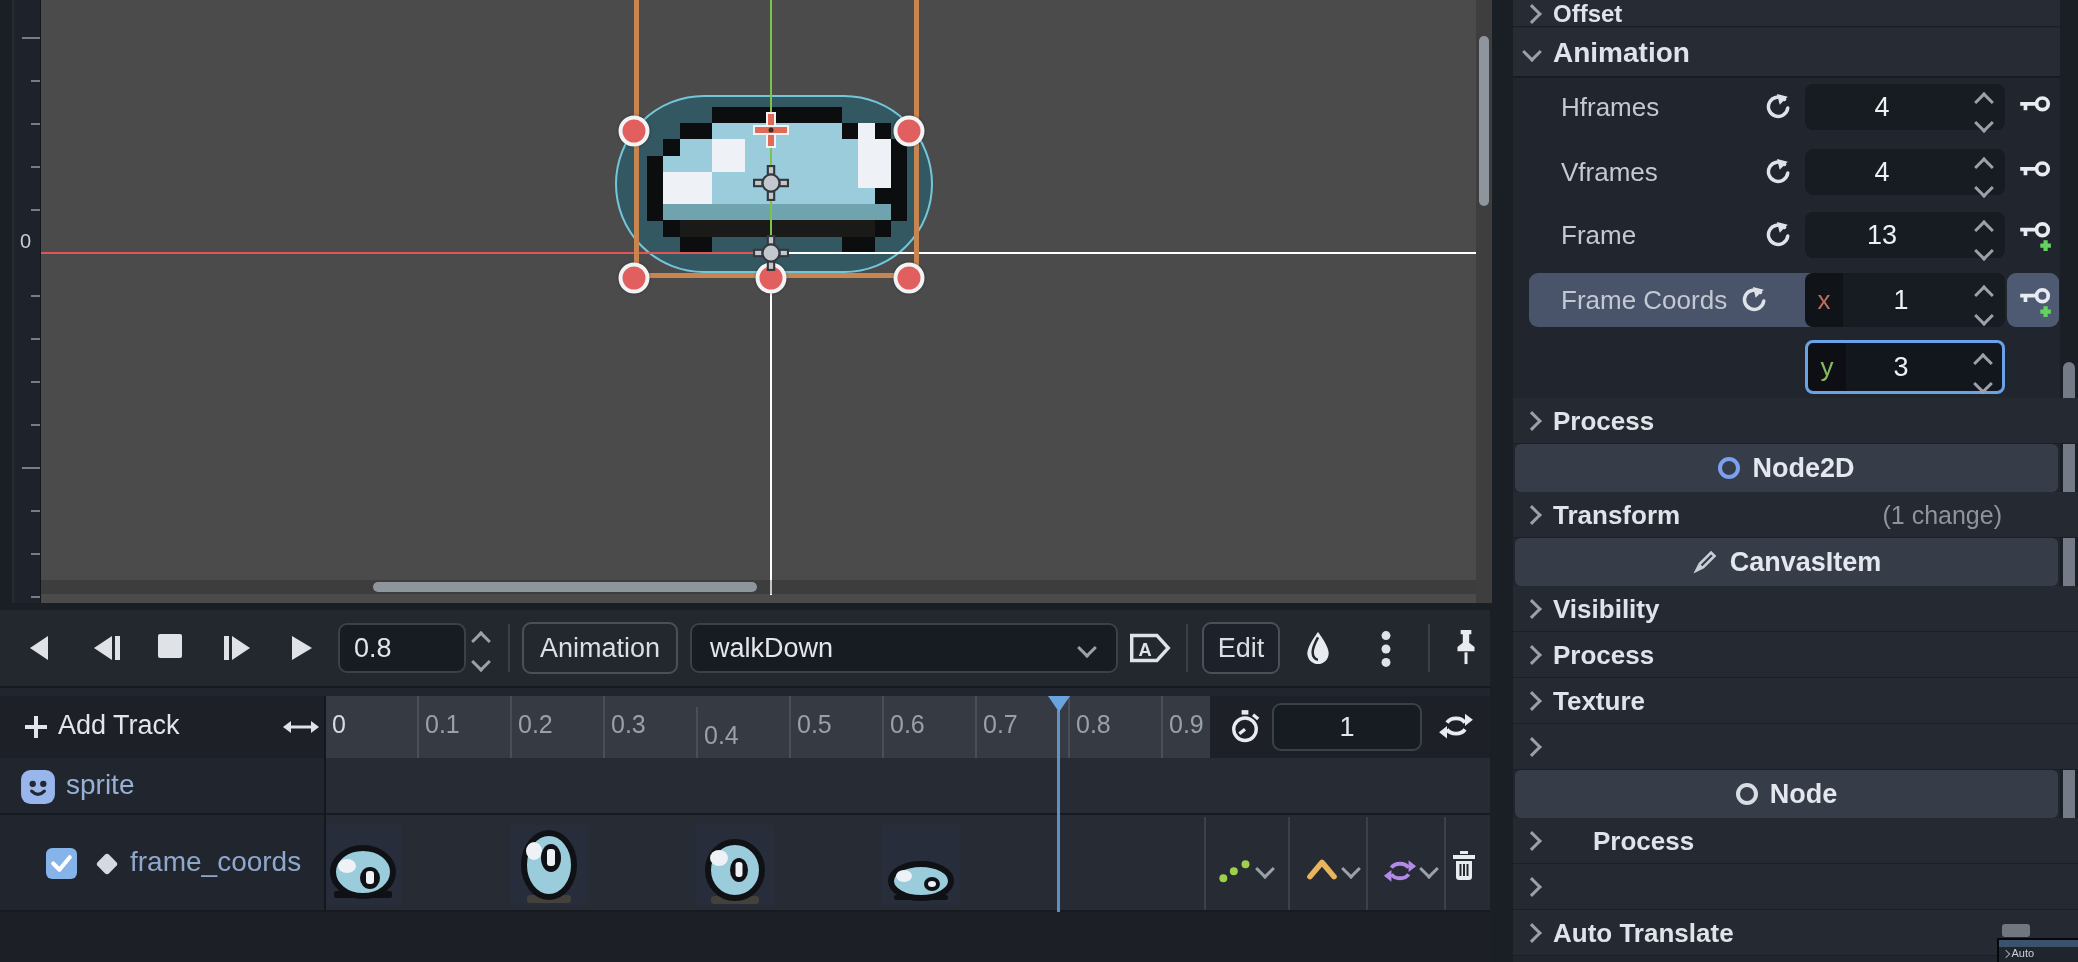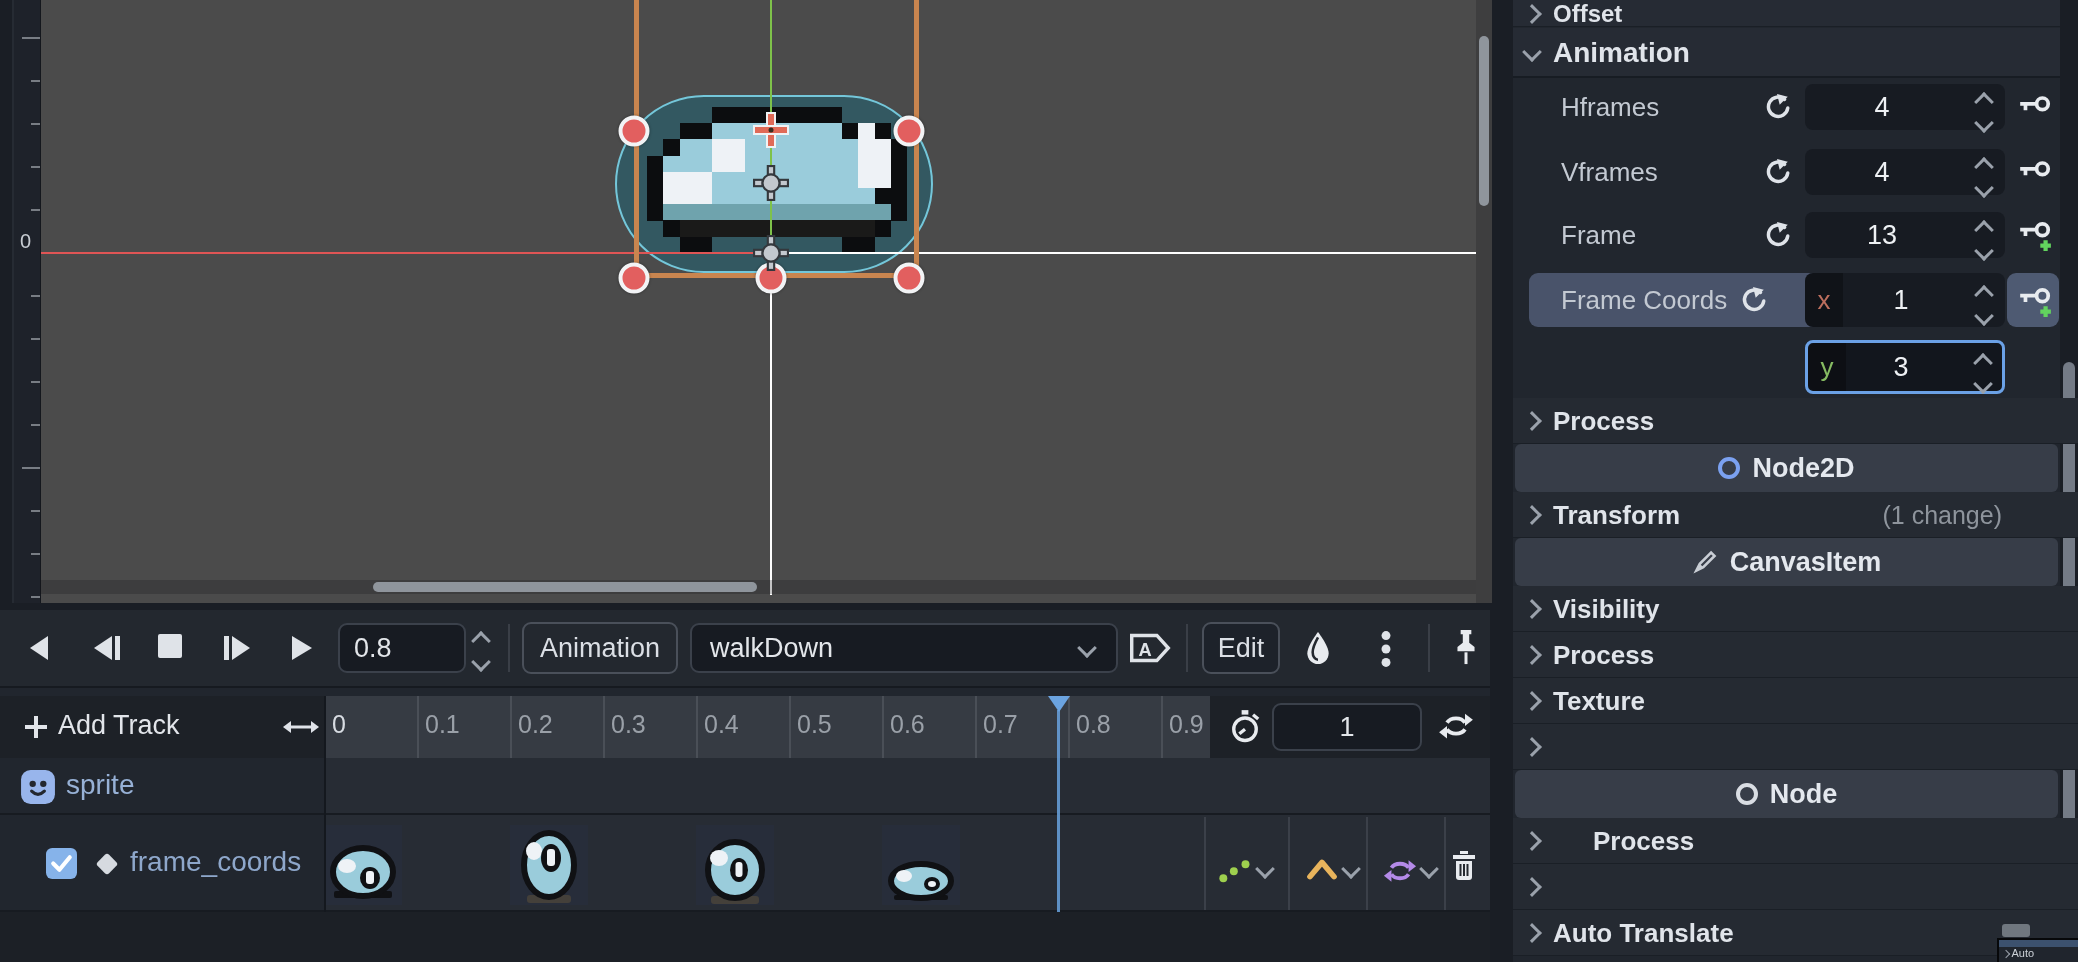--- a/index.html
+++ b/index.html
@@ -347,21 +347,21 @@
           </div>
           <div class="rcell" style="left: 93px; width: 93px;">
             <span>0.1</span>
           </div>
           <div class="rcell" style="left: 186px; width: 93px;">
             <span>0.2</span>
           </div>
           <div class="rcell" style="left: 279px; width: 93px;">
             <span>0.3</span>
           </div>
-          <div class="rcell" style="left: 372px; width: 72px;">
+          <div class="rcell" style="left: 372px; width: 72px; margin-top: 11px;">
             <span>0.4</span>
           </div>
           <div class="rcell" style="left: 465px; width: 93px;">
             <span>0.5</span>
           </div>
           <div class="rcell" style="left: 558px; width: 93px;">
             <span>0.6</span>
           </div>
           <div class="rcell" style="left: 651px; width: 93px;">
             <span>0.7</span>

